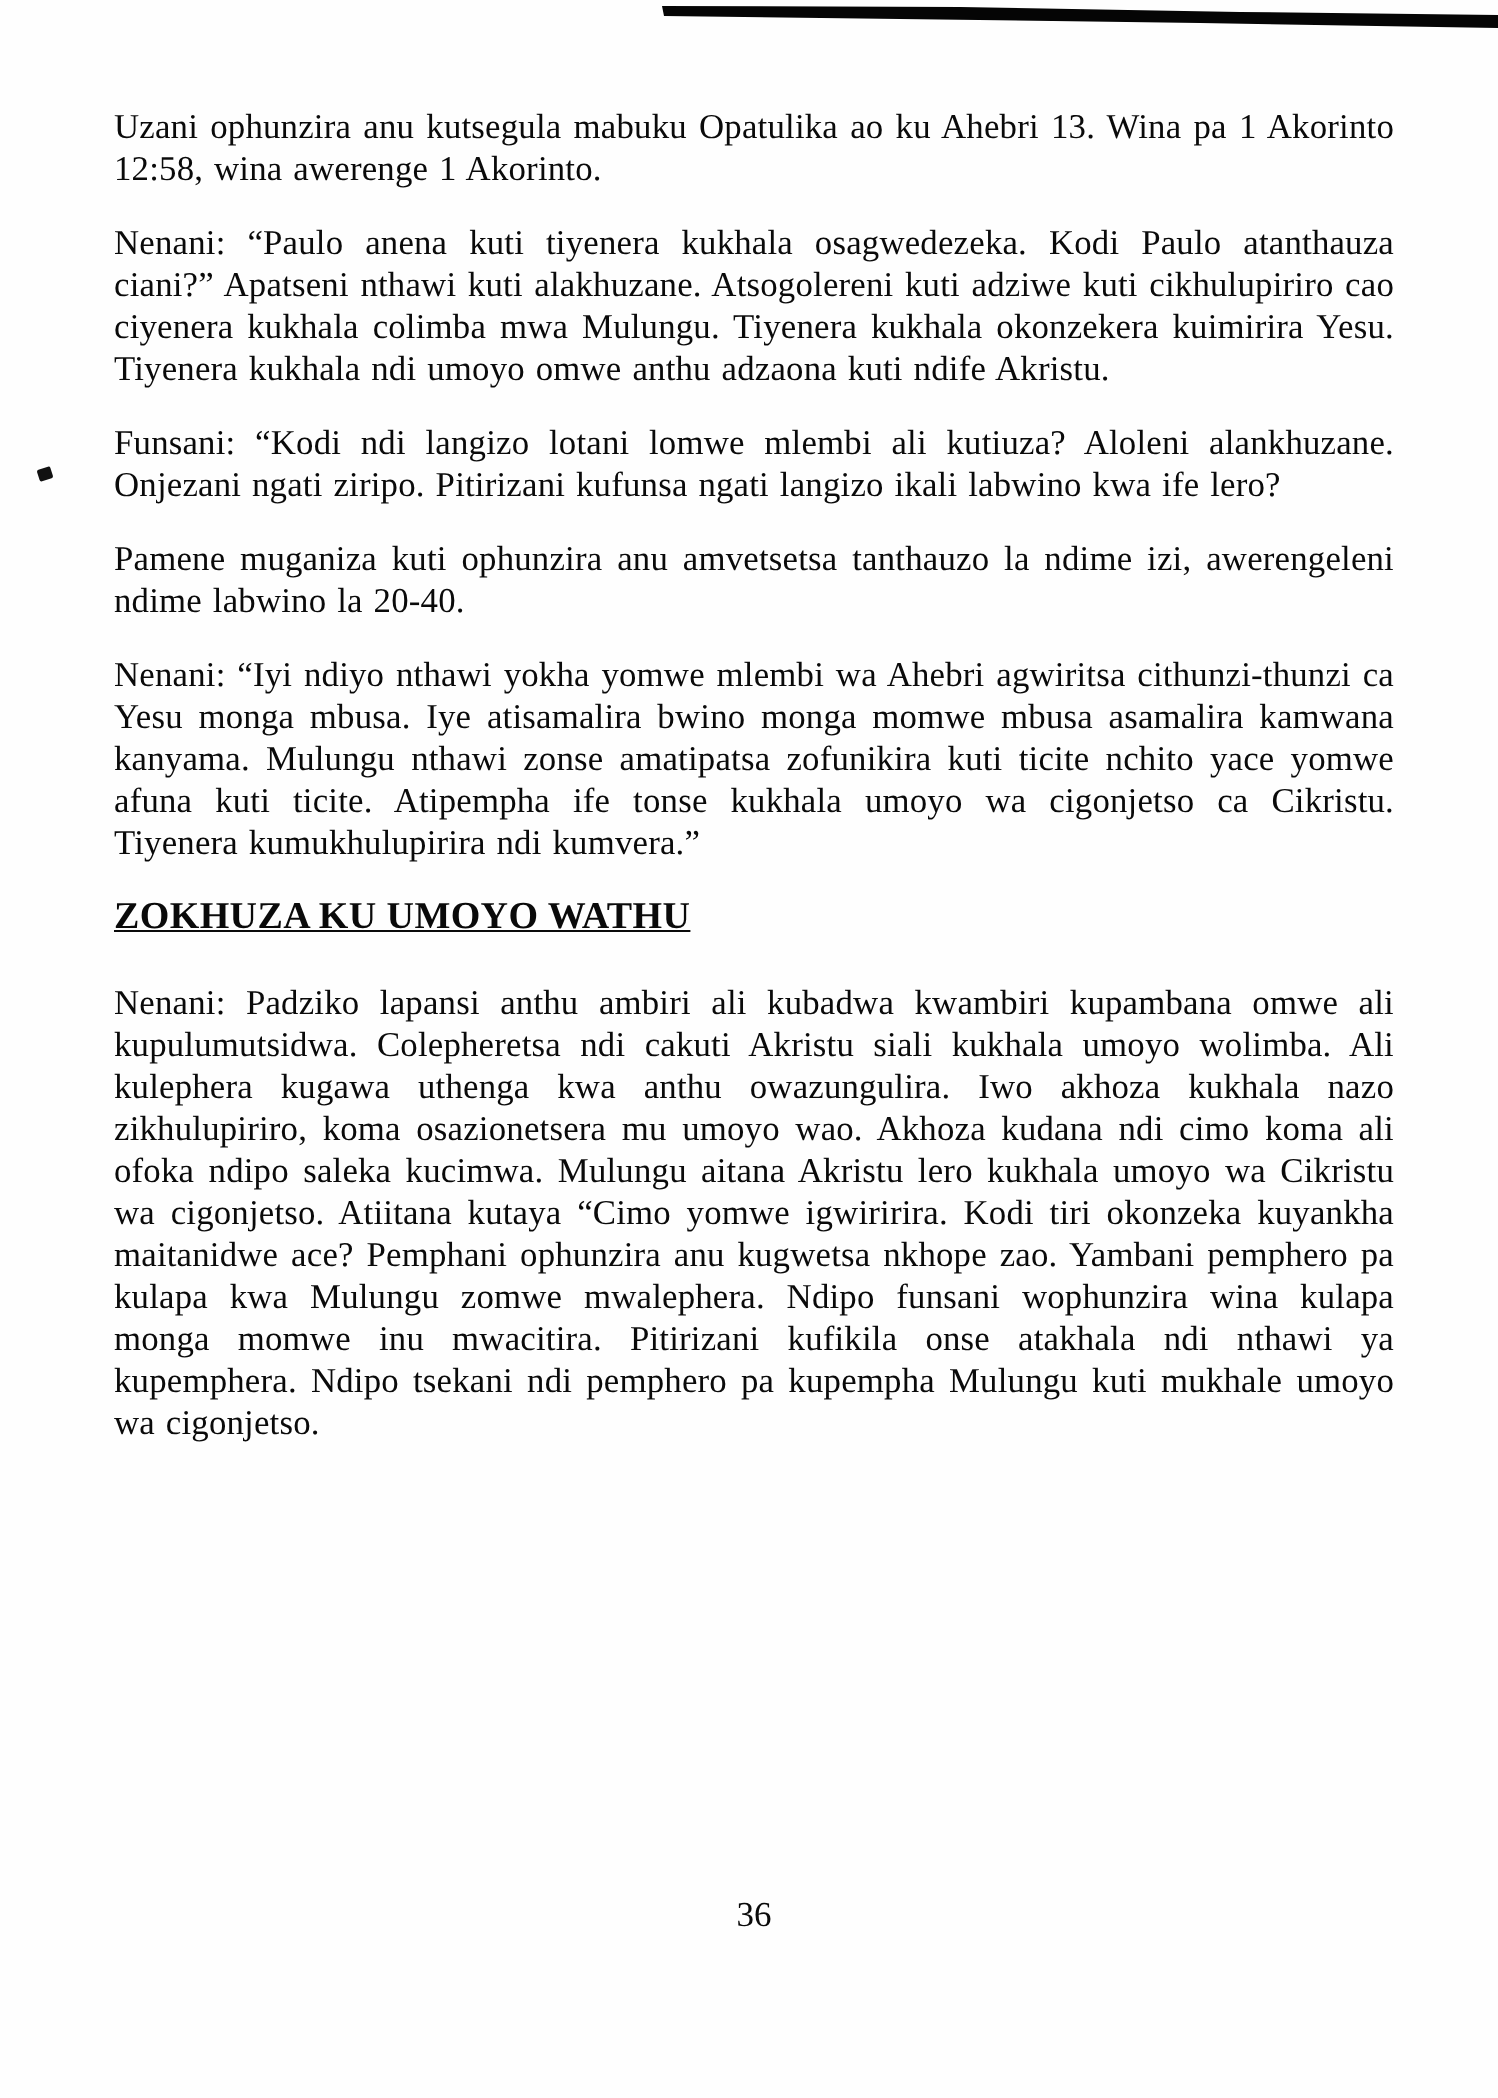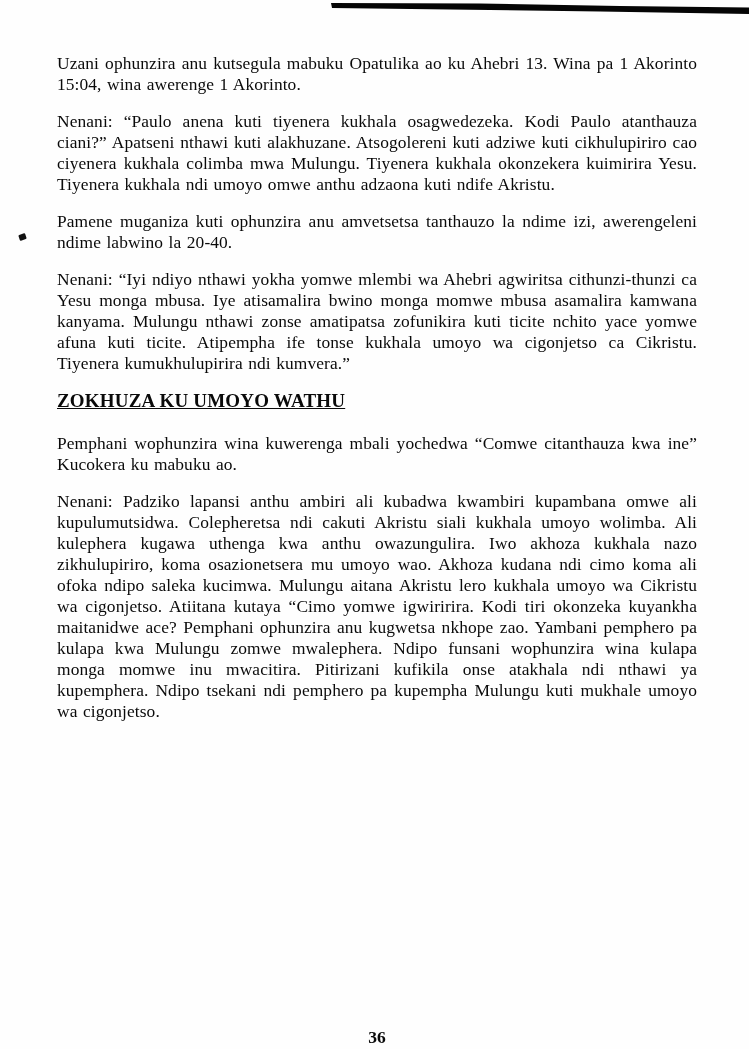--- a/index.html
+++ b/index.html
@@ -57,45 +57,44 @@
   .section-heading {
     font-size: 19px;
     line-height: 21px;
     font-weight: bold;
     margin: 16px 0 22px 0;
     letter-spacing: 0.2px;
     text-decoration: underline;
   }
   .page-number {
     position: absolute;
-    top: 1027px;
+    top: 947px;
     left: 57px;
     width: 640px;
     text-align: center;
     font-size: 17.5px;
     line-height: 21px;
-    font-weight: bold;
   }
 </style>
 </head>
 <body>
 
 <div class="scan-page">
 
   <svg class="top-scan-bar" width="749" height="20" viewBox="0 0 749 20" xmlns="http://www.w3.org/2000/svg">
     <polygon points="331,3 480,3.5 620,6 749,7.5 749,14 600,11.5 450,9.5 332,8" fill="#050505"></polygon>
   </svg>
 
   <div class="ink-speck"></div>
 
   <div class="text-column">
-    <p class="body-par">Uzani ophunzira anu kutsegula mabuku Opatulika ao ku Ahebri 13. Wina pa 1 Akorinto 15:04, wina awerenge 1 Akorinto.</p>
+    <p class="body-par">Uzani ophunzira anu kutsegula mabuku Opatulika ao ku Ahebri 13. Wina pa 1 Akorinto 12:58, wina awerenge 1 Akorinto.</p>
     <p class="body-par">Nenani: “Paulo anena kuti tiyenera kukhala osagwedezeka. Kodi Paulo atanthauza ciani?” Apatseni nthawi kuti alakhuzane. Atsogolereni kuti adziwe kuti cikhulupiriro cao ciyenera kukhala colimba mwa Mulungu. Tiyenera kukhala okonzekera kuimirira Yesu. Tiyenera kukhala ndi umoyo omwe anthu adzaona kuti ndife Akristu.</p>
+    <p class="body-par">Funsani: “Kodi ndi langizo lotani lomwe mlembi ali kutiuza? Aloleni alankhuzane. Onjezani ngati ziripo. Pitirizani kufunsa ngati langizo ikali labwino kwa ife lero?</p>
     <p class="body-par">Pamene muganiza kuti ophunzira anu amvetsetsa tanthauzo la ndime izi, awerengeleni ndime labwino la 20-40.</p>
     <p class="body-par">Nenani: “Iyi ndiyo nthawi yokha yomwe mlembi wa Ahebri agwiritsa cithunzi-thunzi ca Yesu monga mbusa. Iye atisamalira bwino monga momwe mbusa asamalira kamwana kanyama. Mulungu nthawi zonse amatipatsa zofunikira kuti ticite nchito yace yomwe afuna kuti ticite. Atipempha ife tonse kukhala umoyo wa cigonjetso ca Cikristu. Tiyenera kumukhulupirira ndi kumvera.”</p>
     <h2 class="section-heading">ZOKHUZA KU UMOYO WATHU</h2>
-    <p class="body-par">Pemphani wophunzira wina kuwerenga mbali yochedwa “Comwe citanthauza kwa ine” Kucokera ku mabuku ao.</p>
     <p class="body-par">Nenani: Padziko lapansi anthu ambiri ali kubadwa kwambiri kupambana omwe ali kupulumutsidwa. Colepheretsa ndi cakuti Akristu siali kukhala umoyo wolimba. Ali kulephera kugawa uthenga kwa anthu owazungulira. Iwo akhoza kukhala nazo zikhulupiriro, koma osazionetsera mu umoyo wao. Akhoza kudana ndi cimo koma ali ofoka ndipo saleka kucimwa. Mulungu aitana Akristu lero kukhala umoyo wa Cikristu wa cigonjetso. Atiitana kutaya “Cimo yomwe igwiririra. Kodi tiri okonzeka kuyankha maitanidwe ace? Pemphani ophunzira anu kugwetsa nkhope zao. Yambani pemphero pa kulapa kwa Mulungu zomwe mwalephera. Ndipo funsani wophunzira wina kulapa monga momwe inu mwacitira. Pitirizani kufikila onse atakhala ndi nthawi ya kupemphera. Ndipo tsekani ndi pemphero pa kupempha Mulungu kuti mukhale umoyo wa cigonjetso.</p>
   </div>
 
   <div class="page-number">36</div>
 
 </div>
 
 </body></html>

